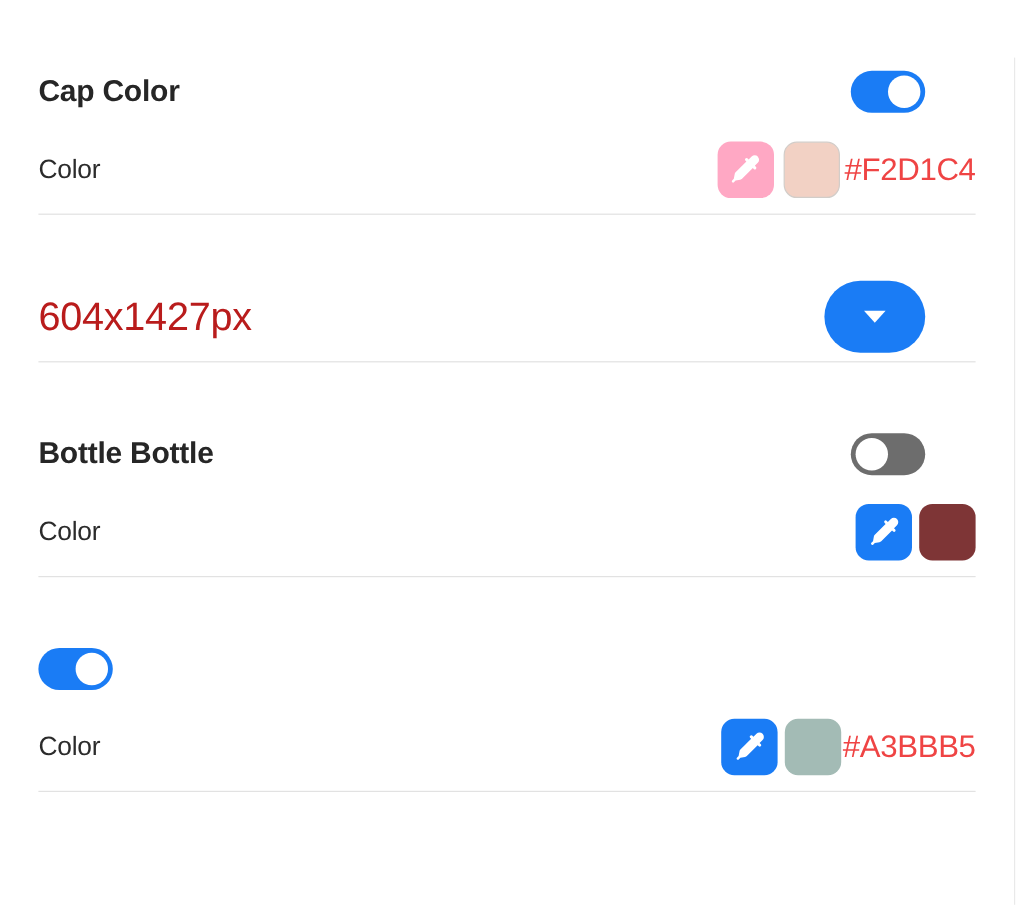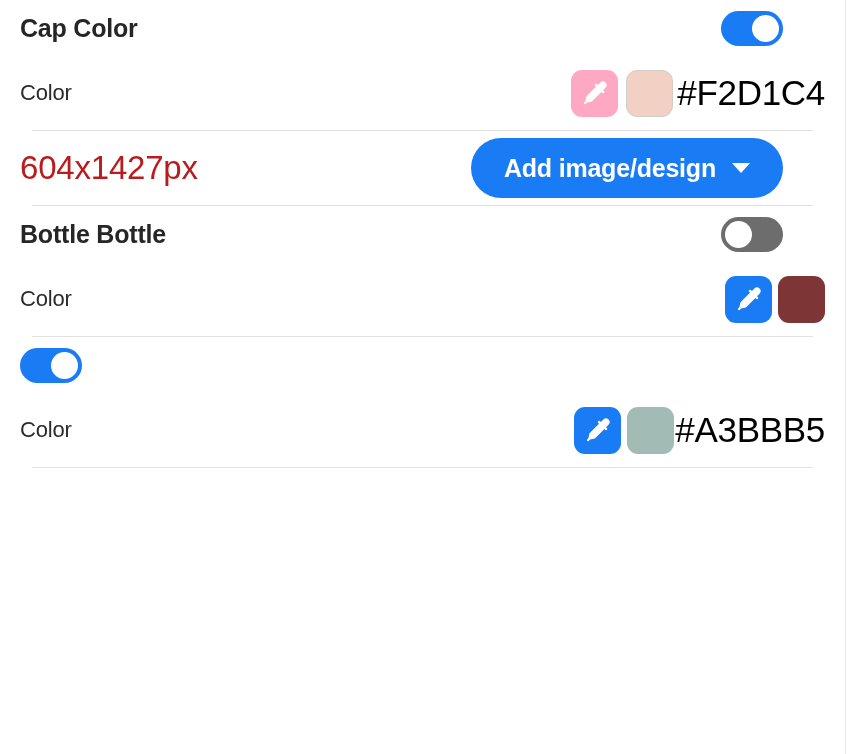--- a/index.html
+++ b/index.html
@@ -19,21 +19,22 @@
     position: relative;
     width: 846px;
     height: 754px;
     background: #ffffff;
     border-right: 1px solid #e9e9e9;
     box-sizing: border-box;
   }
 
   .section {
     position: relative;
-    padding: 0 20px;
+    padding: 0 32px;
+    margin-top: 48px;
   }
 
   
   .row {
     display: flex;
     align-items: center;
     justify-content: space-between;
     width: 100%;
     box-sizing: border-box;
   }
@@ -113,22 +114,22 @@
     width: 47px;
     height: 47px;
     border-radius: 11px;
     flex: 0 0 auto;
     cursor: pointer;
     box-sizing: border-box;
   }
   .swatch.bordered { border: 1px solid #d2cdc9; }
 
   .hex-text {
-    font-size: 35px;
-    color: #000000;
+    font-size: 26px;
+    color: #ef4444;
     letter-spacing: -0.3px;
     white-space: nowrap;
     font-family: "Liberation Sans", sans-serif;
   }
 
   
   .add-btn {
     display: flex;
     align-items: center;
     justify-content: center;
@@ -189,21 +190,20 @@
           <div class="swatch bordered gap-8" style="background: rgb(242, 209, 196);"></div>
           <div class="hex-text" style="margin-left: 4px;">#F2D1C4</div>
         </div>
       </div>
     </div>
     <div class="divider"></div>
     <div class="section">
       <div class="row row-control">
         <div class="dim-text">604x1427px</div>
         <button class="add-btn">
-          <span>Add image/design</span>
           <span class="caret"></span>
         </button>
       </div>
     </div>
     <div class="divider"></div>
     <div class="section">
       <div class="row row-title">
         <div class="section-title">Bottle Bottle</div>
         <div class="toggle off">
           <div class="knob"></div>

